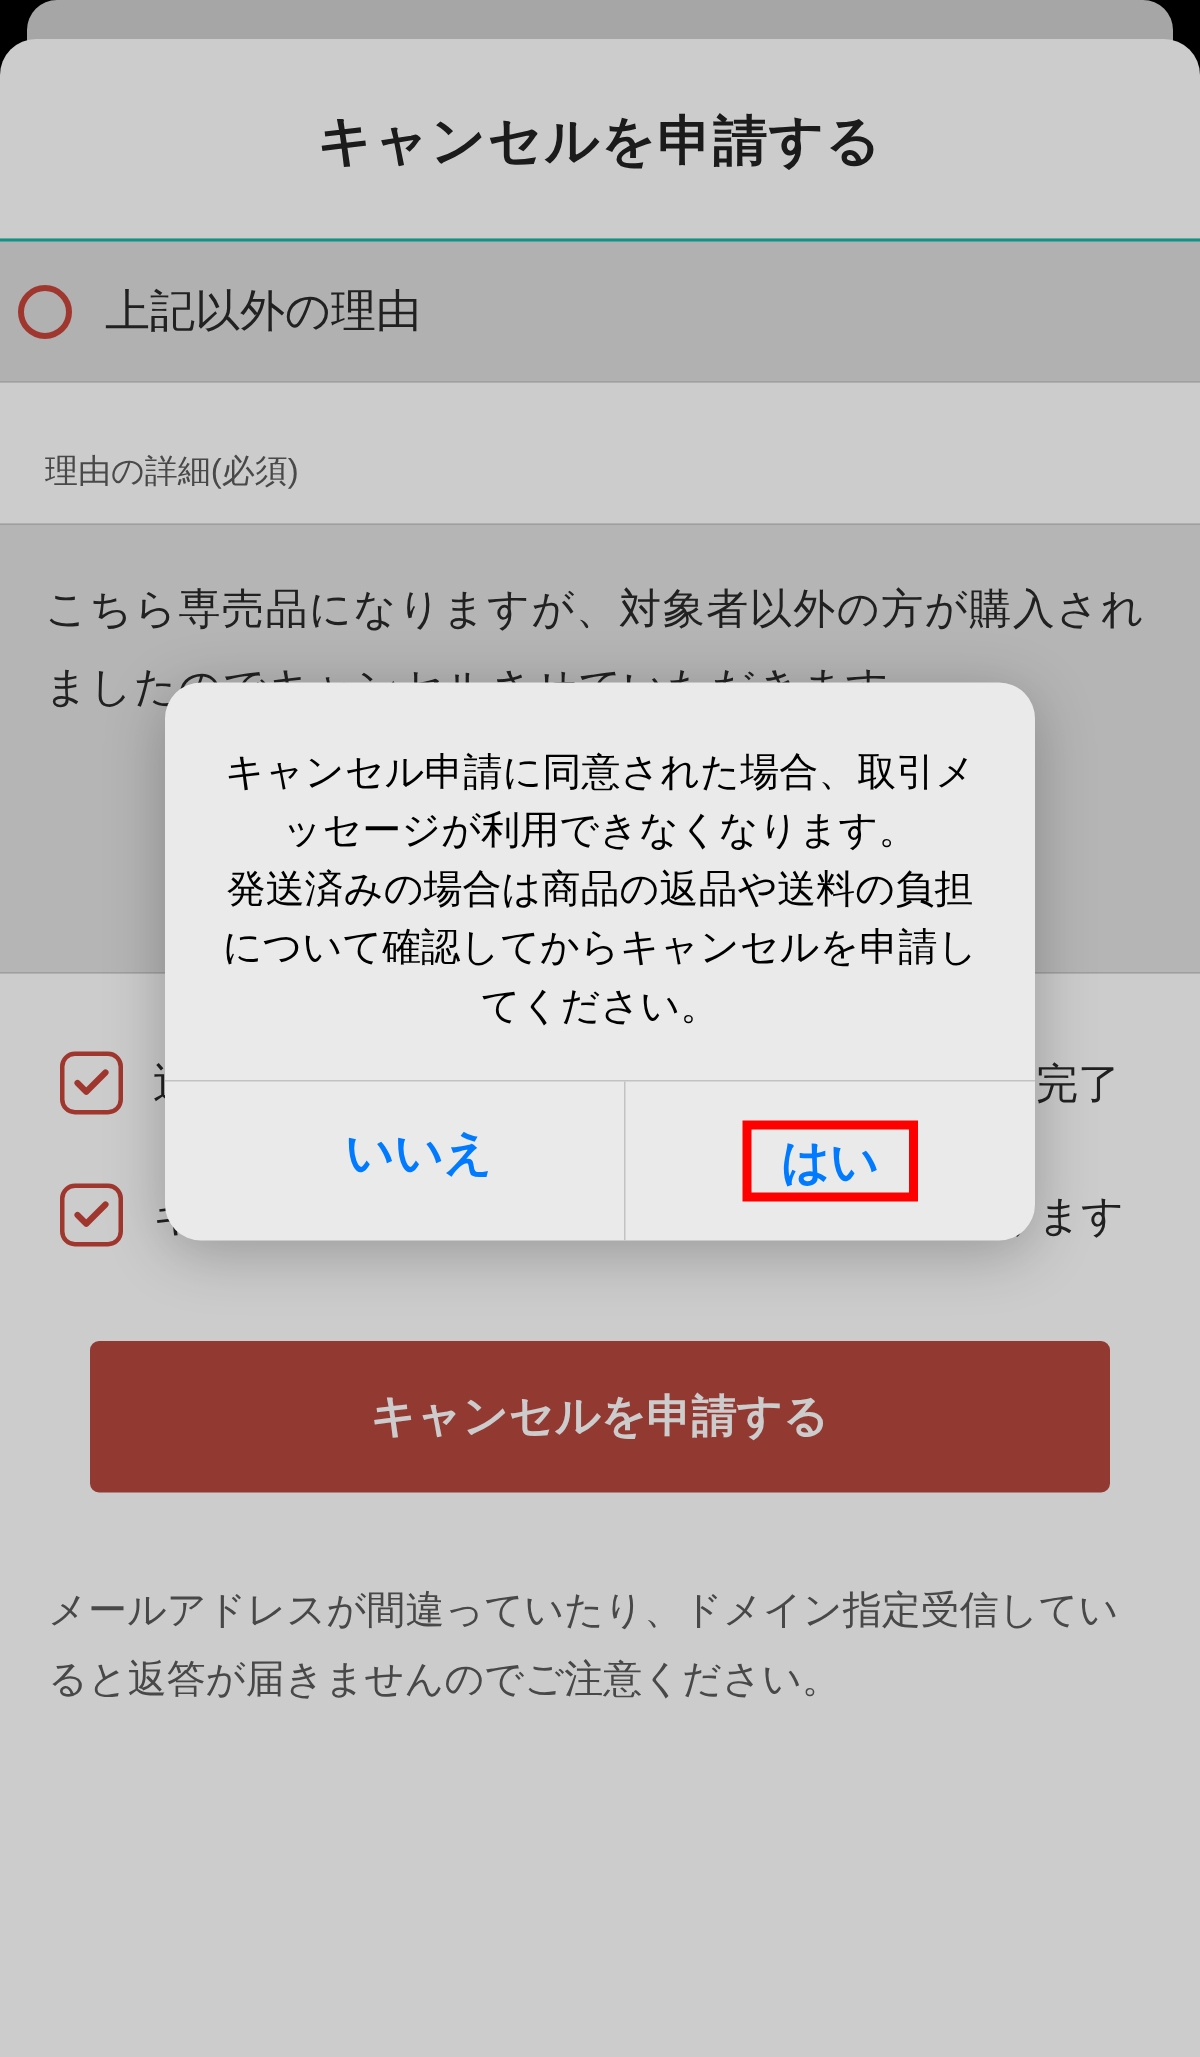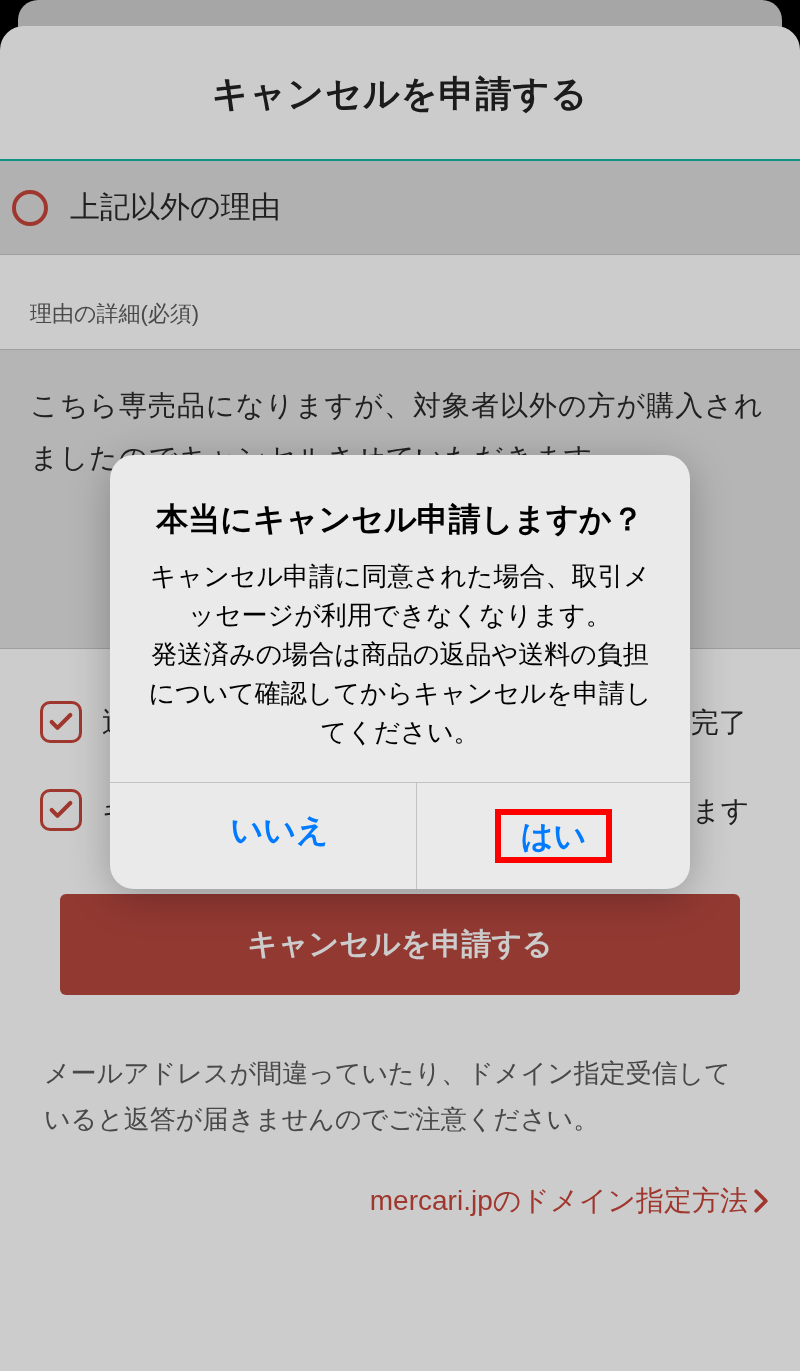--- a/index.html
+++ b/index.html
@@ -103,21 +103,21 @@
       font-size: 30px;
       font-weight: 600;
       text-align: center;
       padding: 30px 0;
       border-radius: 6px;
     }
     .note {
       font-size: 26px;
       color: #5a5a5a;
       line-height: 1.75;
-      padding: 56px 44px 0;
+      padding: 56px 32px 0;
     }
     .link-row {
       text-align: right;
       padding: 40px 30px 0;
     }
     .link {
       font-size: 28px;
       color: #c8453a;
       display: inline-flex;
       align-items: center;
@@ -216,36 +216,27 @@
           <path d="M4 12l5 5L20 6" stroke="#c8453a" stroke-width="3.5" fill="none" stroke-linecap="round" stroke-linejoin="round"></path>
         </svg>
     </span>
     <span class="check-text"><span>キ</span><span style="visibility:hidden">＿＿＿＿＿＿＿＿＿＿＿＿＿＿＿＿＿＿</span><span>なります</span></span>
   </div>
 
   <div class="primary-btn">キャンセルを申請する</div>
 
   <div class="note">メールアドレスが間違っていたり、ドメイン指定受信していると返答が届きませんのでご注意ください。</div>
 
-  <div class="link-row">
-    <span class="link">
-      <span>mercari.jpのドメイン指定方法</span>
-      <svg viewBox="0 0 10 16">
-          <path d="M2 2l6 6-6 6" stroke="#c8453a" stroke-width="2.2" fill="none" stroke-linecap="round" stroke-linejoin="round"></path>
-        </svg>
-    </span>
-  </div>
 
 </div>
 
 <div class="dim"></div>
 
 <div class="dialog">
   <div class="dialog-body">
-    <div class="dialog-title">本当にキャンセル申請しますか？</div>
     <div class="dialog-msg" style="white-space:pre-line">キャンセル申請に同意された場合、取引メッセージが利用できなくなります。
 発送済みの場合は商品の返品や送料の負担について確認してからキャンセルを申請してください。</div>
   </div>
   <div class="dialog-btns">
     <div class="dialog-btn"><span>いいえ</span></div>
     <div class="dialog-btn"><span class="yes-highlight">はい</span></div>
   </div>
 </div>
 
 </body></html>

